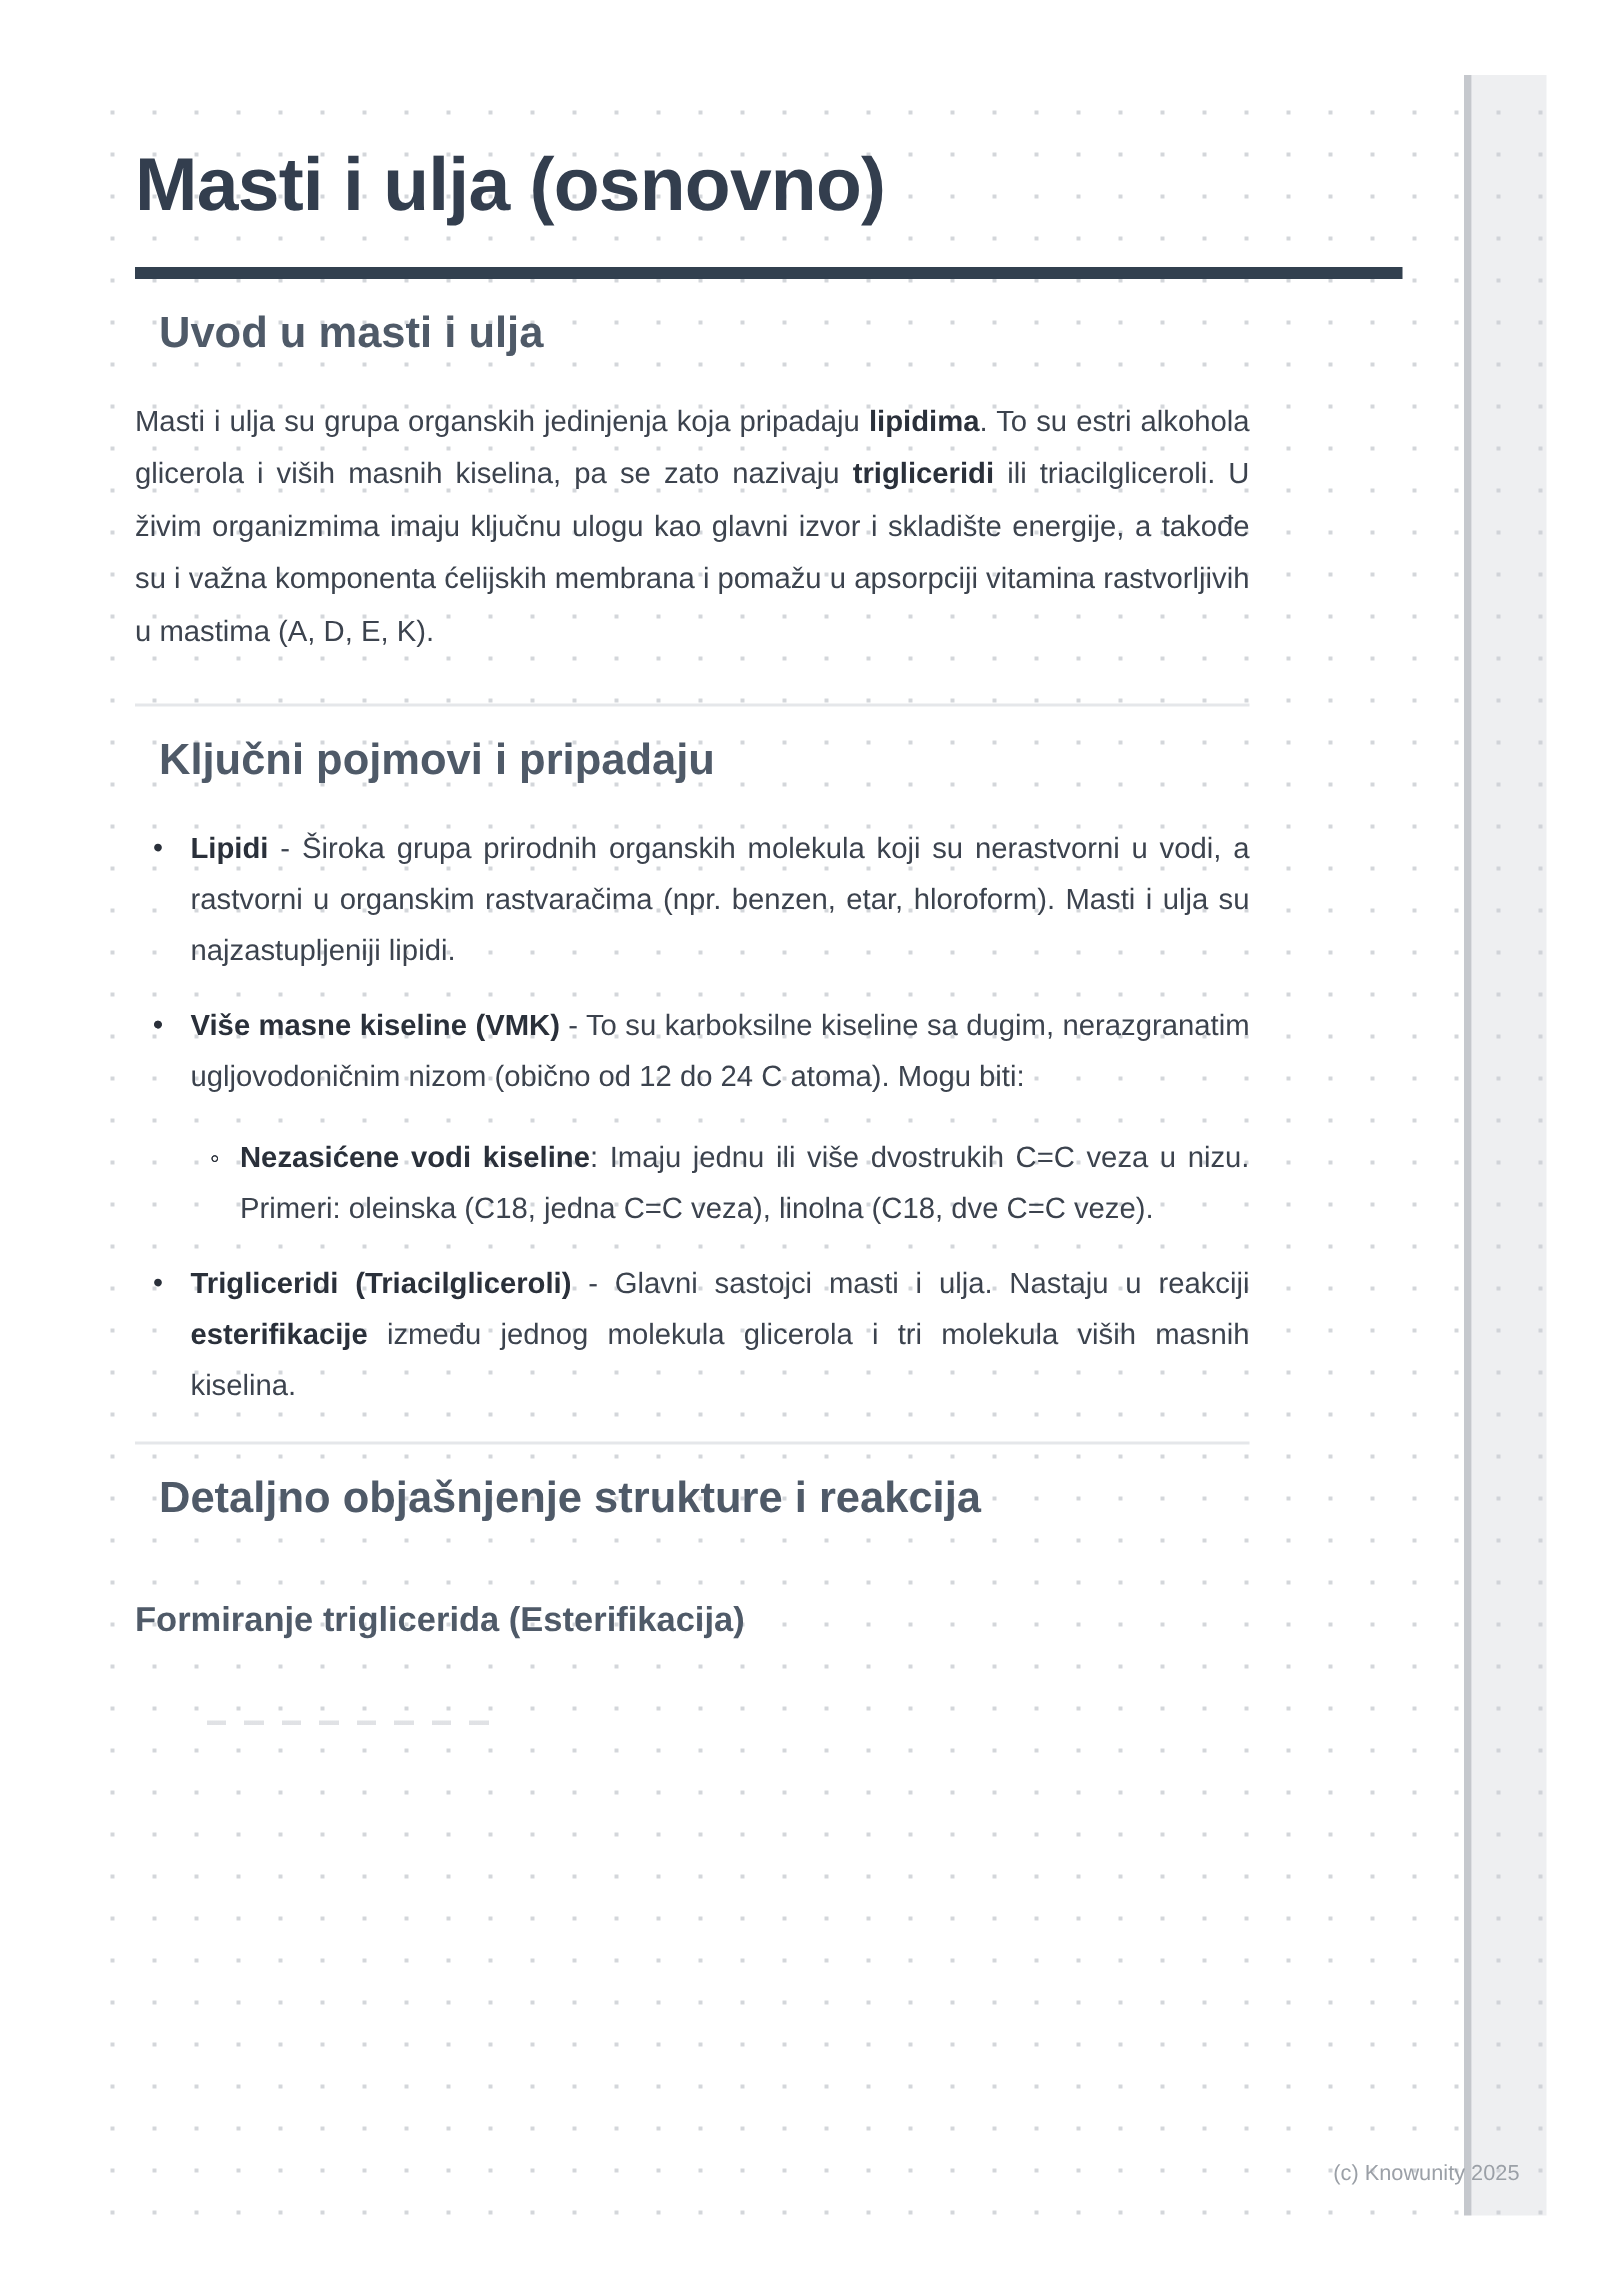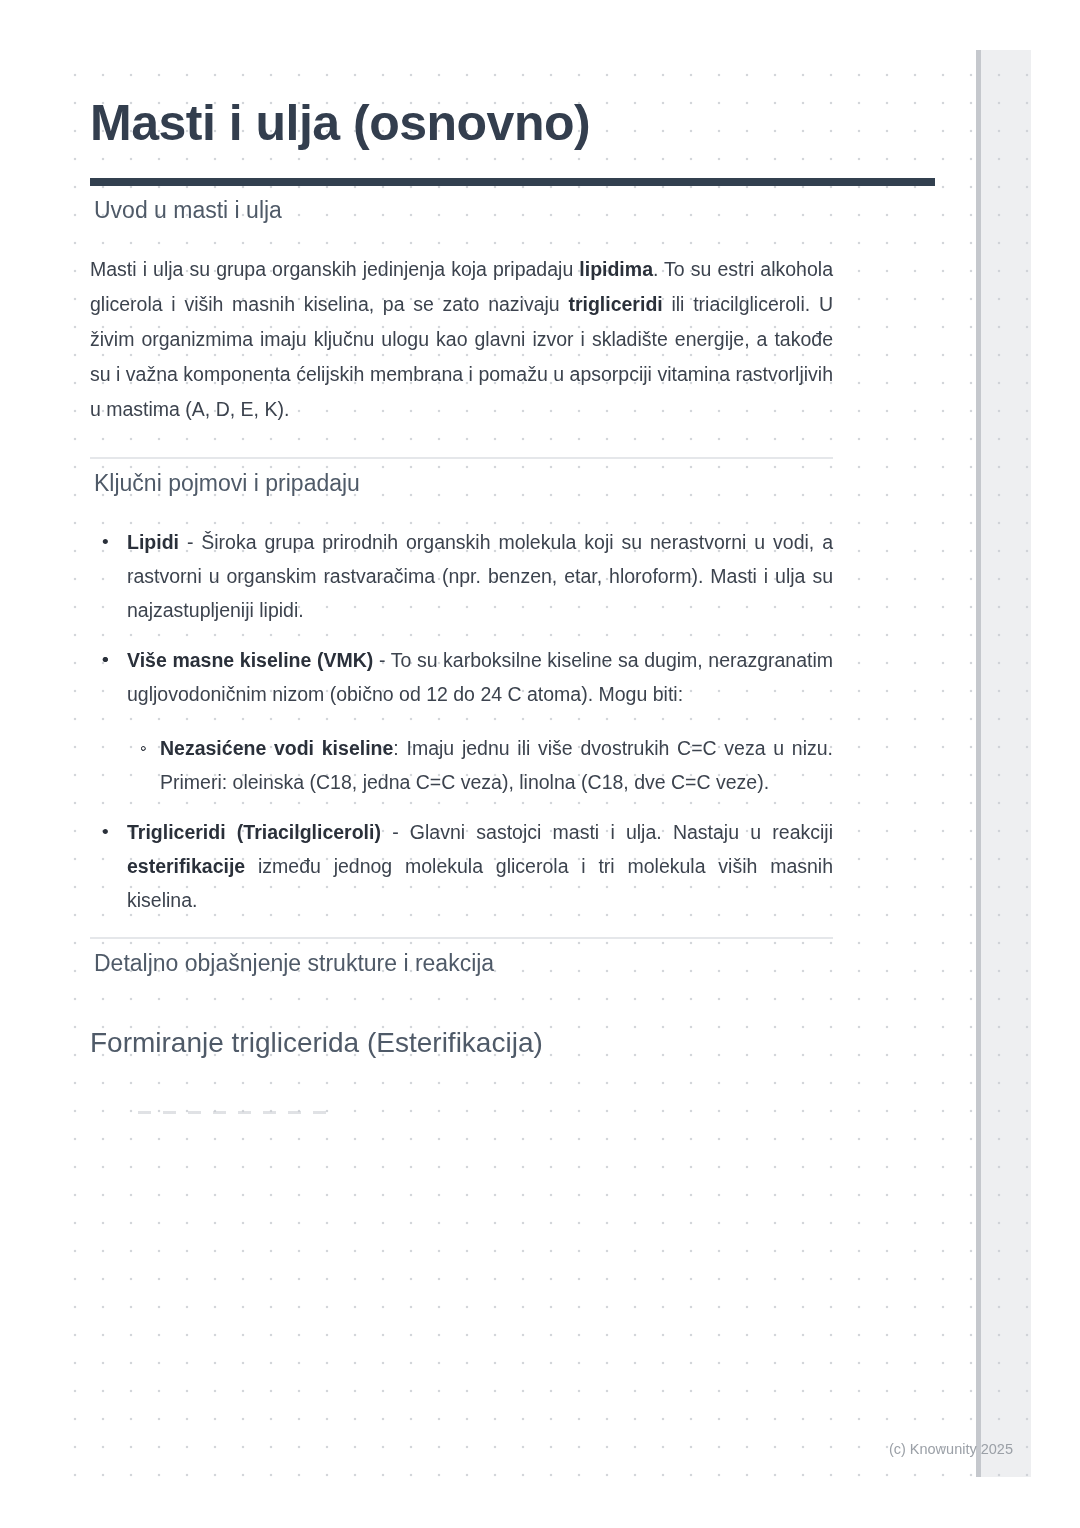--- a/index.html
+++ b/index.html
@@ -28,21 +28,21 @@
     position:absolute;left:90px;top:0;width:743px;z-index:3;
   }
   h1.page-title{
     margin:94px 0 0 0;font-size:50px;line-height:58px;font-weight:700;
     color:#333e4e;letter-spacing:-0.5px;
   }
   .title-rule{
     margin-top:26px;width:845px;height:8px;background:#32404f;
   }
   h2.section-heading{
-    margin:4px;font-size:23px;line-height:40px;font-weight:400;color:#4f5a68;
+    margin:16px;font-size:29px;line-height:40px;font-weight:700;color:#4f5a68;
   }
   .mt-intro{margin-top:44px;}
   .mt-key{margin-top:30px;}
   .mt-details{margin-top:30px;}
   p.intro-paragraph{
     margin:22px 0 0 0;font-size:19.5px;line-height:35px;color:#3c434e;
     text-align:justify;
   }
   .divider{margin-top:30px;height:2px;background:#e5e7ea;width:743px;}
   .divider.after-list{margin-top:20px;}
@@ -62,21 +62,21 @@
   ul.sub-list li{
     padding-left:33px;margin-bottom:16px;
   }
   ul.sub-list li .marker{
     left:13px;font-size:18px;font-weight:700;
   }
   ul.sub-list li:last-child{margin-bottom:0;}
   strong{font-weight:700;color:#2a303a;}
   s.sub-strike{text-decoration:line-through;}
   h3.sub-heading{
-    margin:44px 0 0 0;font-size:28px;line-height:32px;font-weight:400;color:#4f5a68;
+    margin:44px 0 0 0;font-size:23px;line-height:32px;font-weight:700;color:#4f5a68;
   }
   .cutoff-line{
     margin-top:52px;margin-left:48px;width:190px;height:3px;opacity:0.55;
     background:repeating-linear-gradient(90deg,#c7cad0 0 13px,transparent 13px 25px);
   }
   .watermark{
     position:absolute;top:1441px;right:67px;z-index:5;
     font-size:14.5px;color:#9ba0a7;
   }
 </style>

